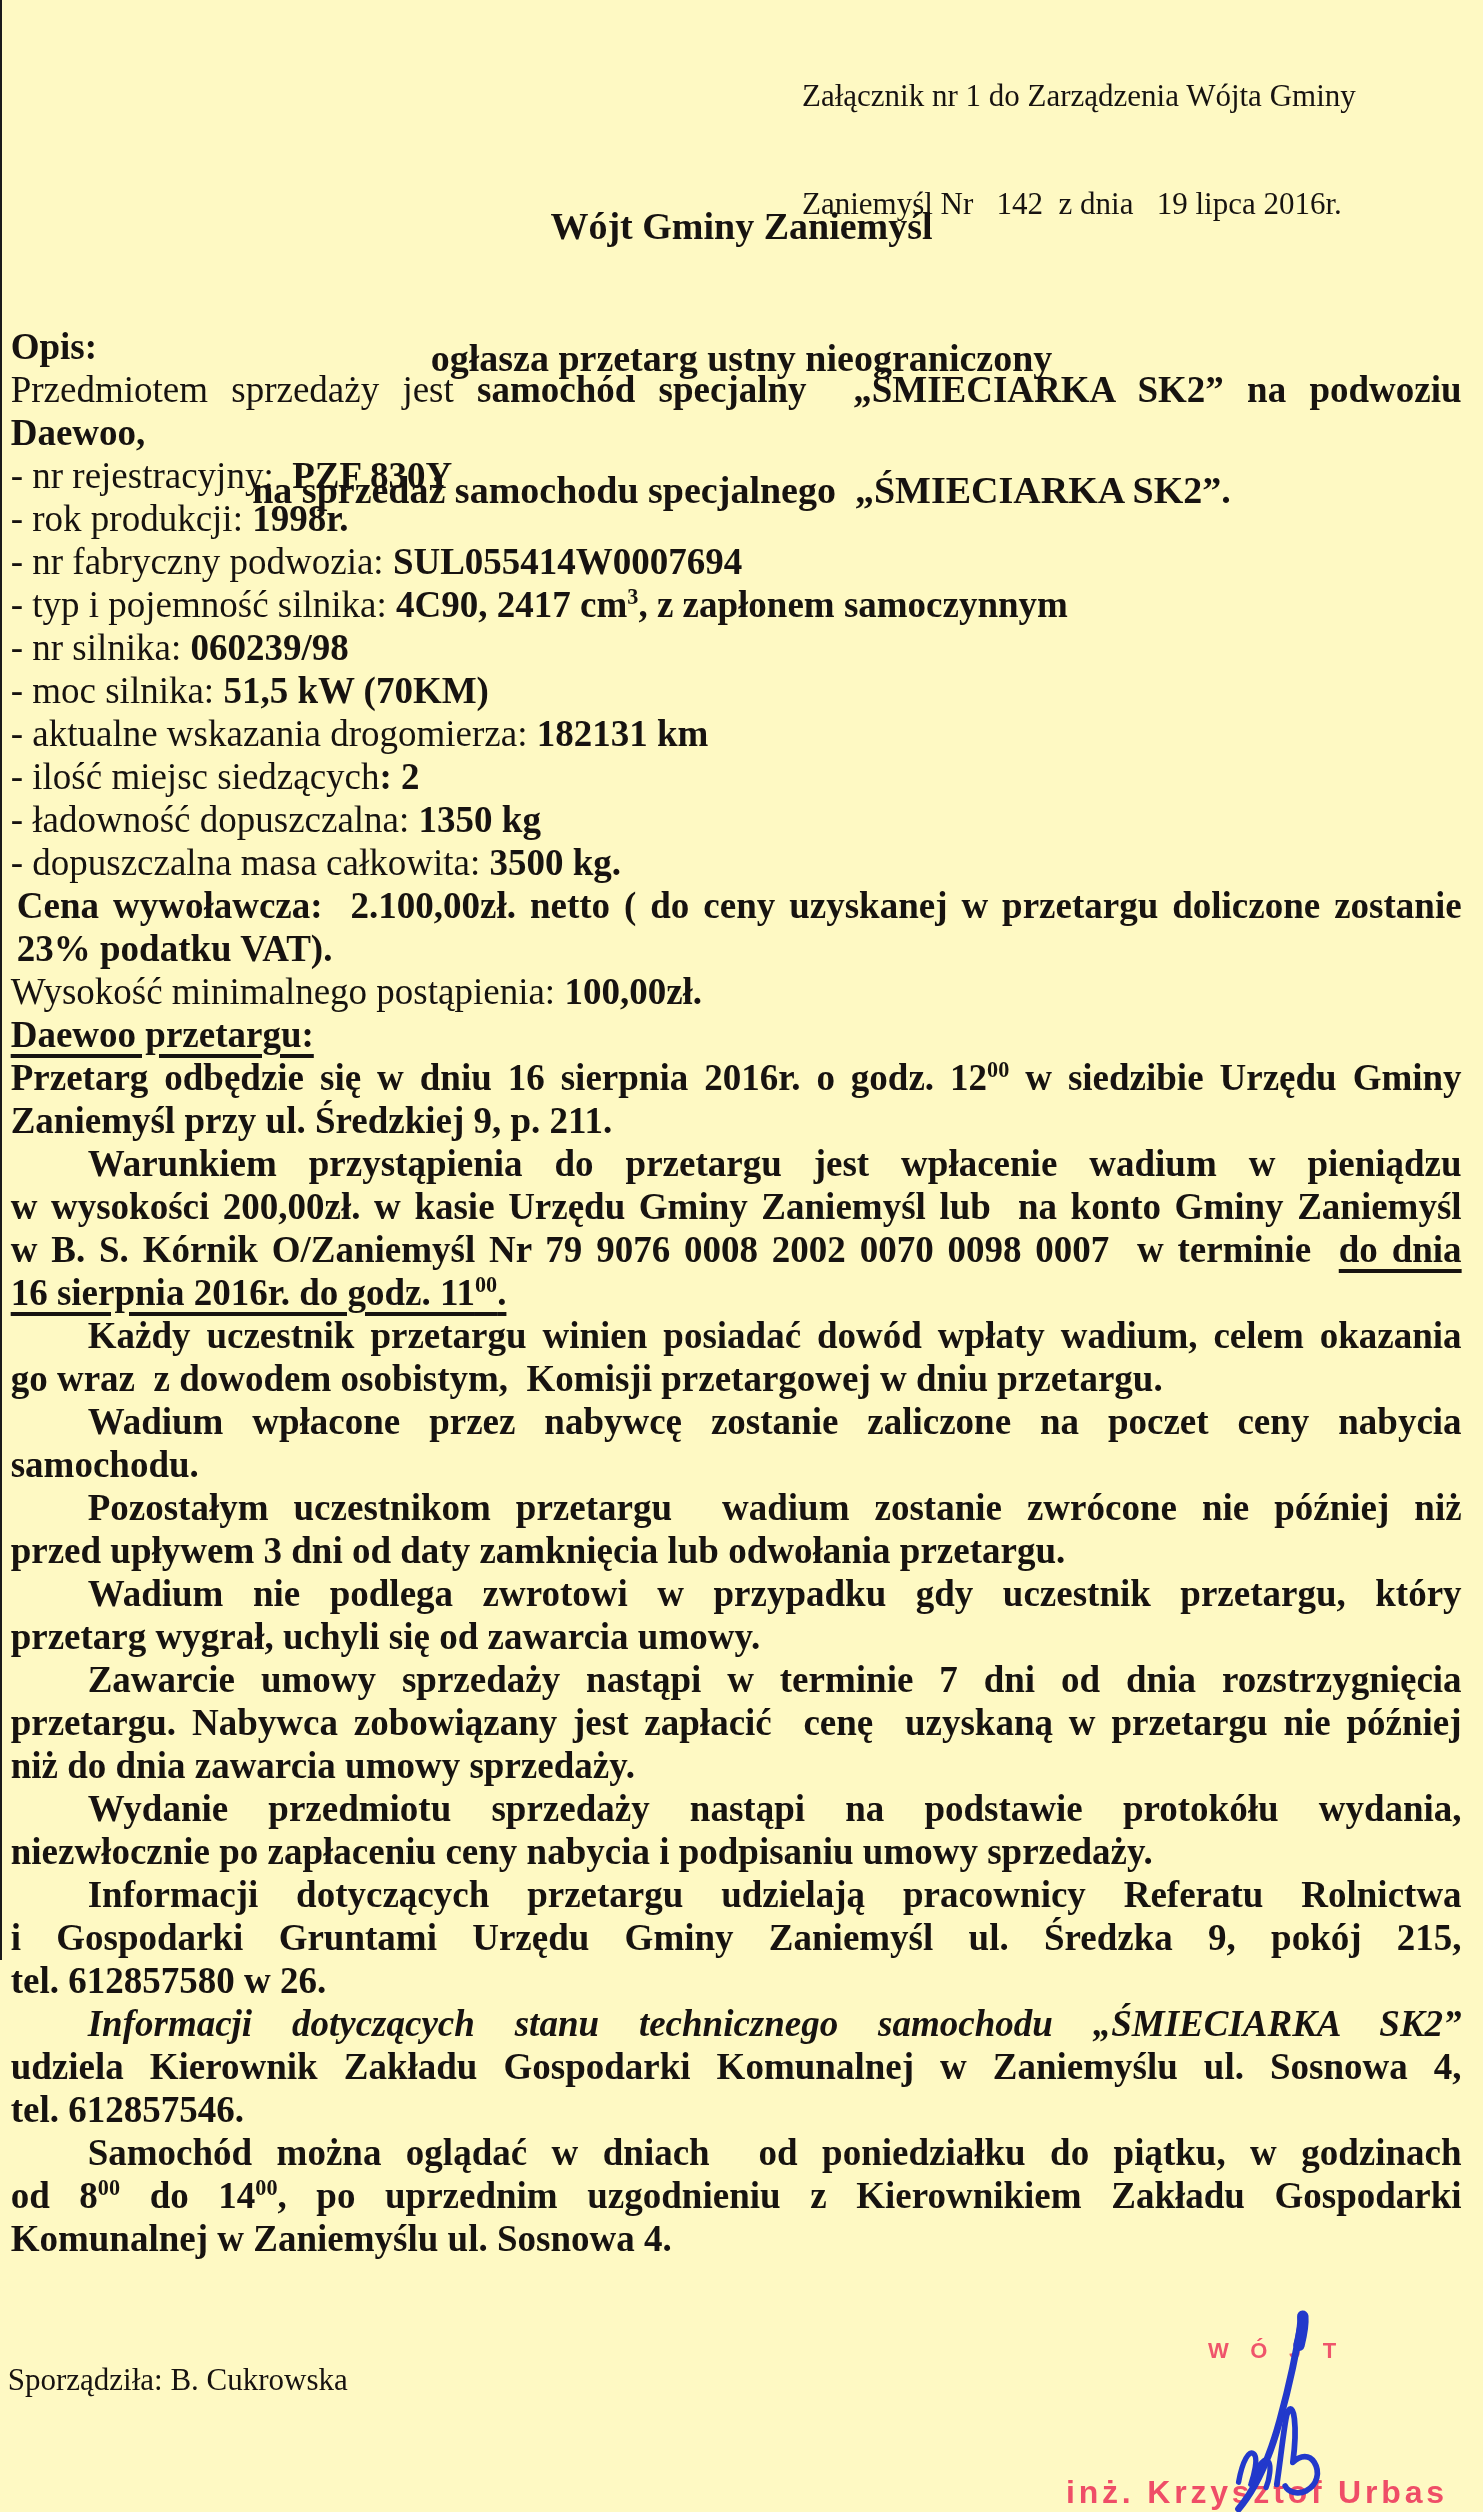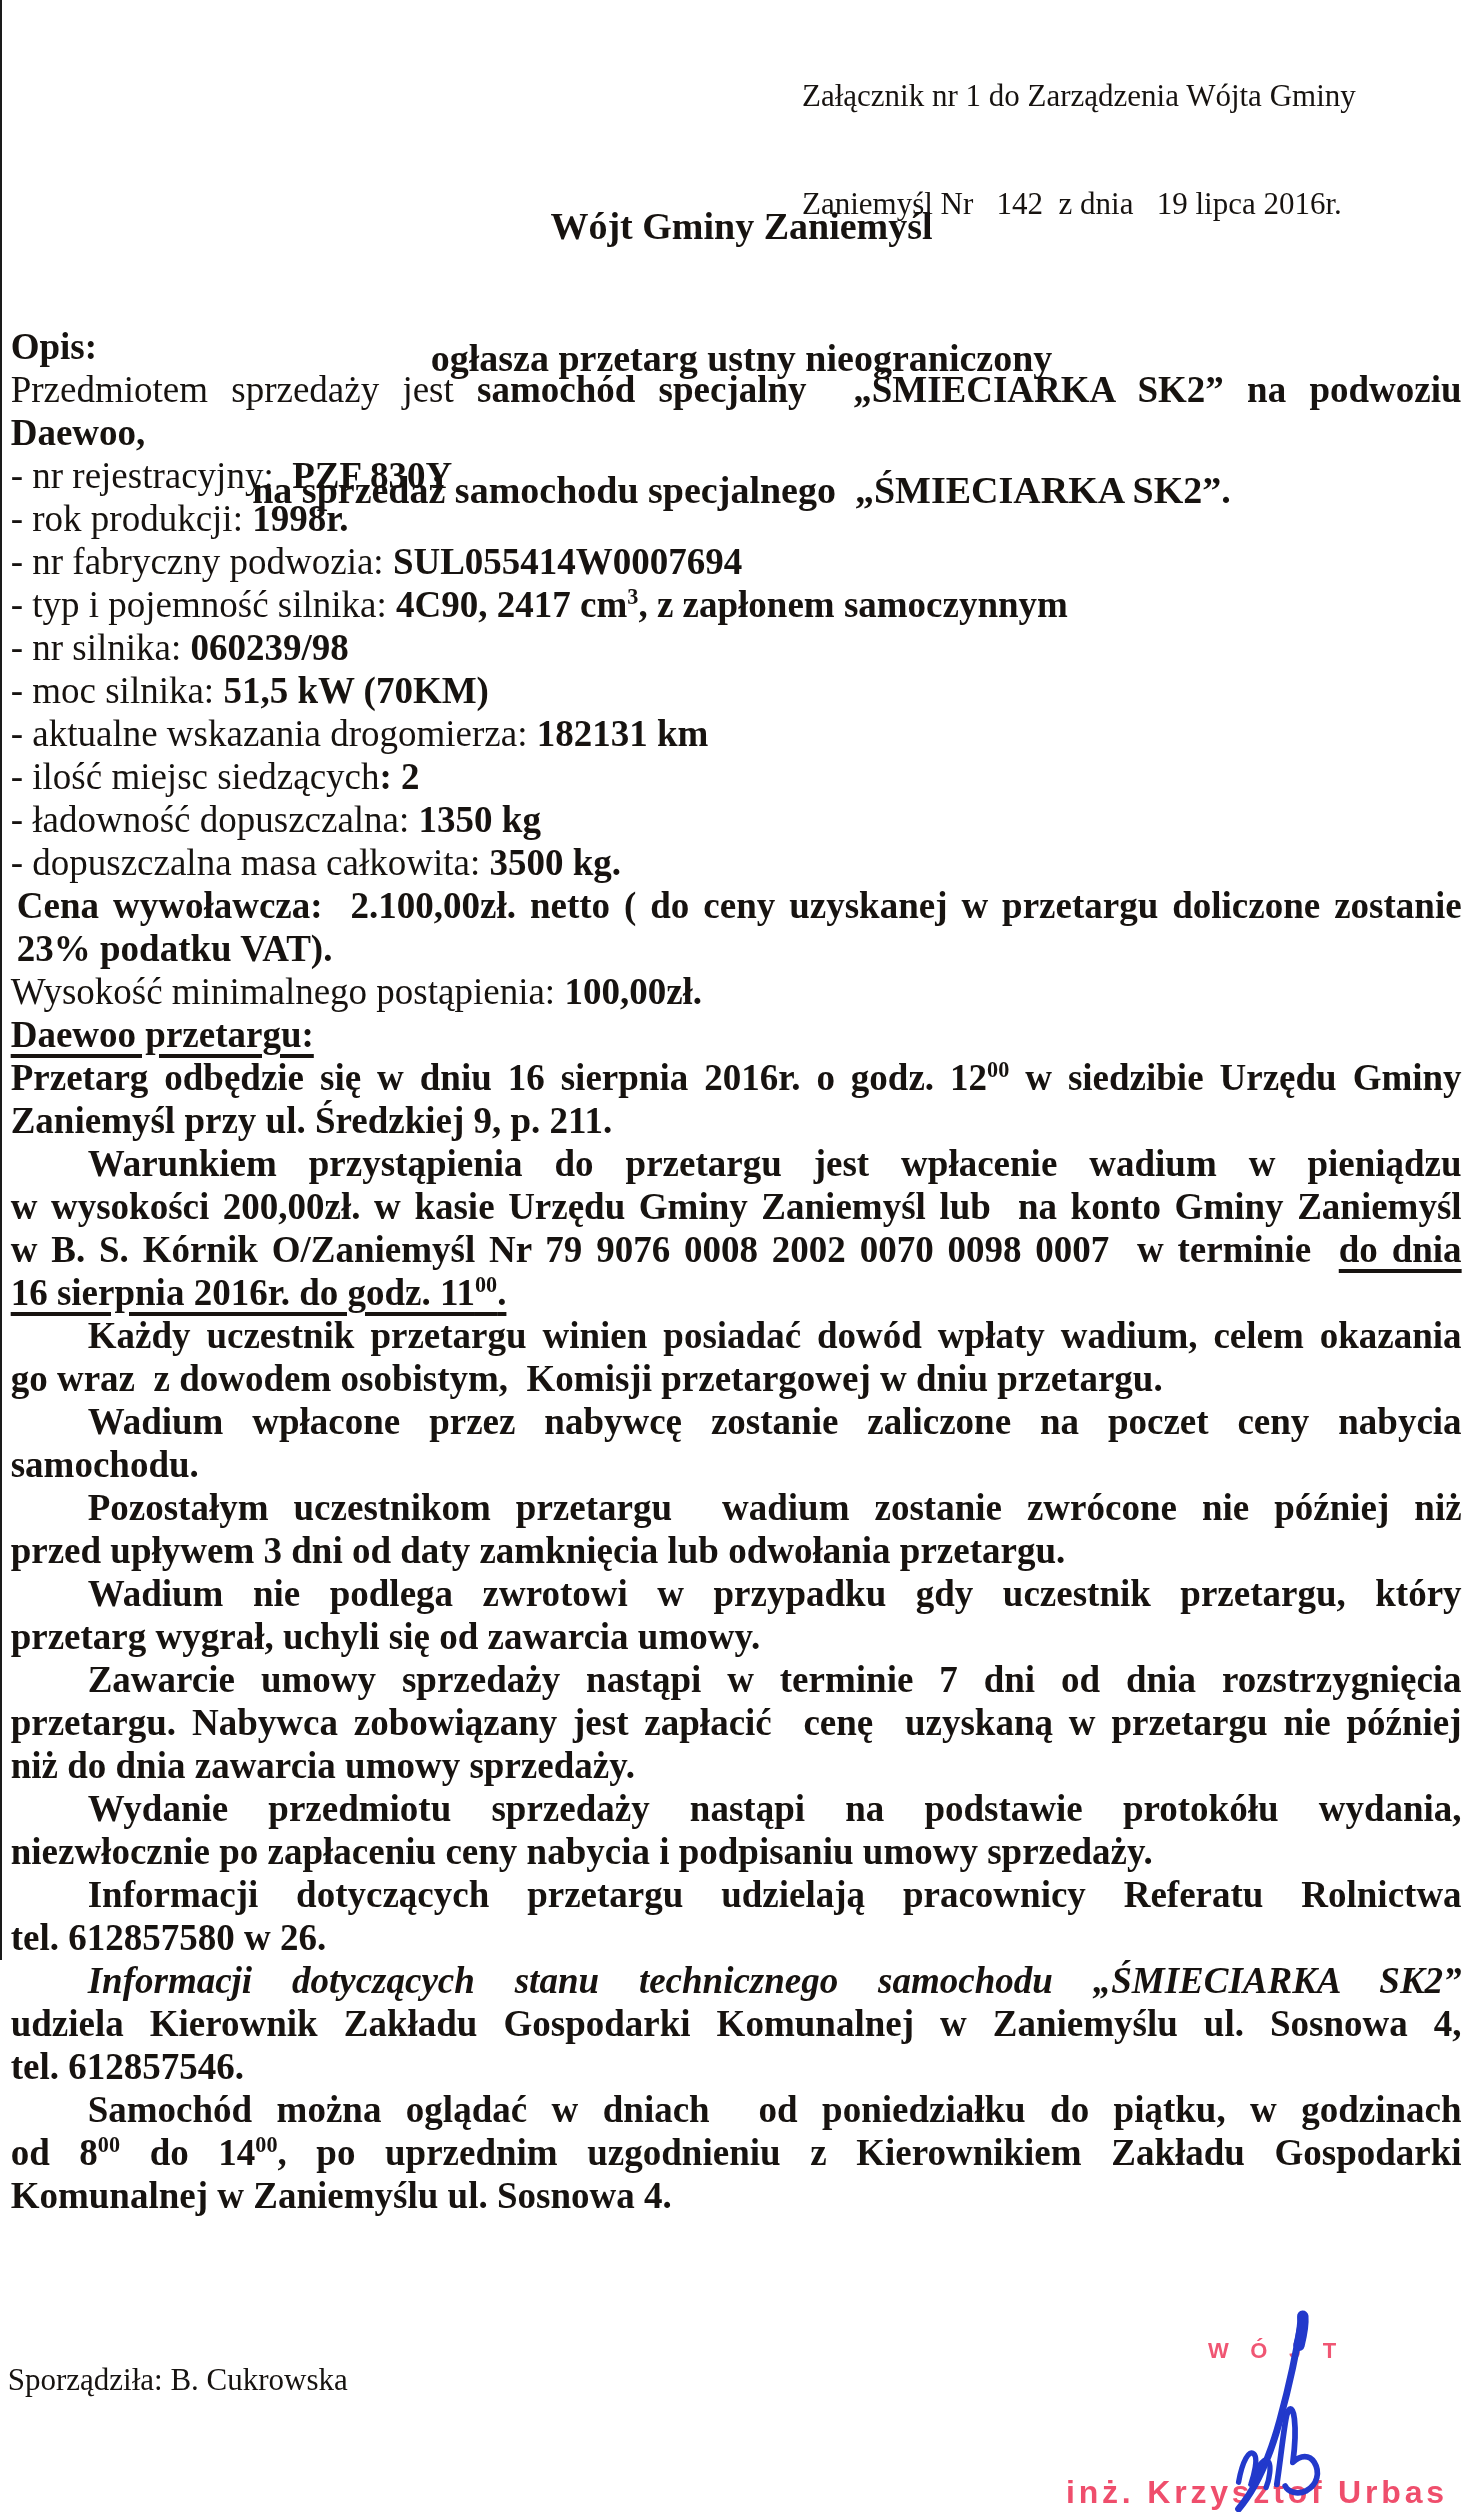--- a/index.html
+++ b/index.html
@@ -1,19 +1,19 @@
 <!DOCTYPE html>
 <html style="font-size:12.2px"><head>
 <meta charset="utf-8">
 <style>
   html,body{margin:0;padding:0;background:#8a8a8a;}
   .page{
     position:relative;
     width:1483px;height:2512px;
-    background:#ffffff;
+    background:#fef9c3;
     overflow:hidden;
     font-family:"Liberation Serif", serif;
     color:#171310;
   }
   .scan-edge{position:absolute;left:0;top:0;width:2.3px;height:1960px;background:#1a1a1a;}
   .attachment-note{
     position:absolute;left:802px;top:6.1px;
     font-size:31px;line-height:36px;font-weight:400;
     white-space:pre-wrap;
   }
@@ -97,20 +97,21 @@
       <div class="line just" style="text-indent: 77px;"><span class="b">Pozostałym uczestnikom przetargu&nbsp; wadium zostanie zwrócone nie później niż</span></div>
       <div class="line"><span class="b">przed upływem 3 dni od daty zamknięcia lub odwołania przetargu.</span></div>
       <div class="line just" style="text-indent: 77px;"><span class="b">Wadium nie podlega zwrotowi w przypadku gdy uczestnik przetargu, który</span></div>
       <div class="line"><span class="b">przetarg wygrał, uchyli się od zawarcia umowy.</span></div>
       <div class="line just" style="text-indent: 77px;"><span class="b">Zawarcie umowy sprzedaży nastąpi w terminie 7 dni od dnia rozstrzygnięcia</span></div>
       <div class="line just"><span class="b">przetargu. Nabywca zobowiązany jest zapłacić&nbsp; cenę&nbsp; uzyskaną w przetargu nie później</span></div>
       <div class="line"><span class="b">niż do dnia zawarcia umowy sprzedaży.</span></div>
       <div class="line just" style="text-indent: 77px;"><span class="b">Wydanie przedmiotu sprzedaży nastąpi na podstawie protokółu wydania,</span></div>
       <div class="line"><span class="b">niezwłocznie po zapłaceniu ceny nabycia i podpisaniu umowy sprzedaży.</span></div>
       <div class="line just" style="text-indent: 77px;"><span class="b">Informacji dotyczących przetargu udzielają pracownicy Referatu Rolnictwa</span></div>
+      <div class="line just"><span class="b">i Gospodarki Gruntami Urzędu Gminy Zaniemyśl ul. Średzka 9, pokój 215,</span></div>
       <div class="line"><span class="b">tel. 612857580 w 26.</span></div>
       <div class="line just" style="text-indent: 77px; font-style: italic;"><span class="b">Informacji dotyczących stanu technicznego samochodu „ŚMIECIARKA SK2”</span></div>
       <div class="line just"><span class="b">udziela Kierownik Zakładu Gospodarki Komunalnej w Zaniemyślu ul. Sosnowa 4,</span></div>
       <div class="line"><span class="b">tel. 612857546.</span></div>
       <div class="line just" style="text-indent: 77px;"><span class="b">Samochód można oglądać w dniach&nbsp; od poniedziałku do piątku, w godzinach</span></div>
       <div class="line just"><span class="b">od 8</span><span class="b s">00</span><span class="b"> do 14</span><span class="b s">00</span><span class="b">, po uprzednim uzgodnieniu z Kierownikiem Zakładu Gospodarki</span></div>
       <div class="line"><span class="b">Komunalnej w Zaniemyślu ul. Sosnowa 4.</span></div>
     </div>
 
   <div class="prepared-by">Sporządziła: B. Cukrowska</div>

